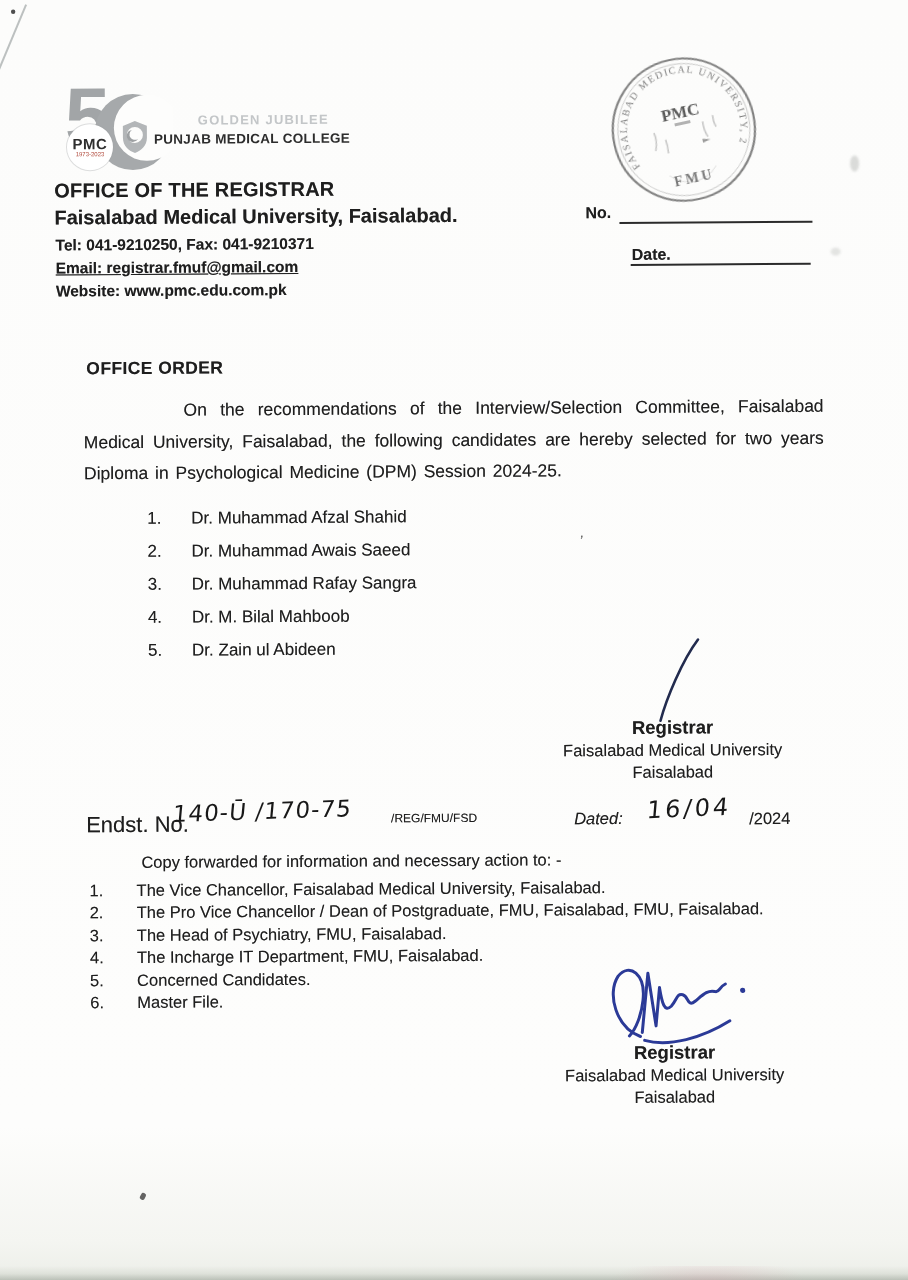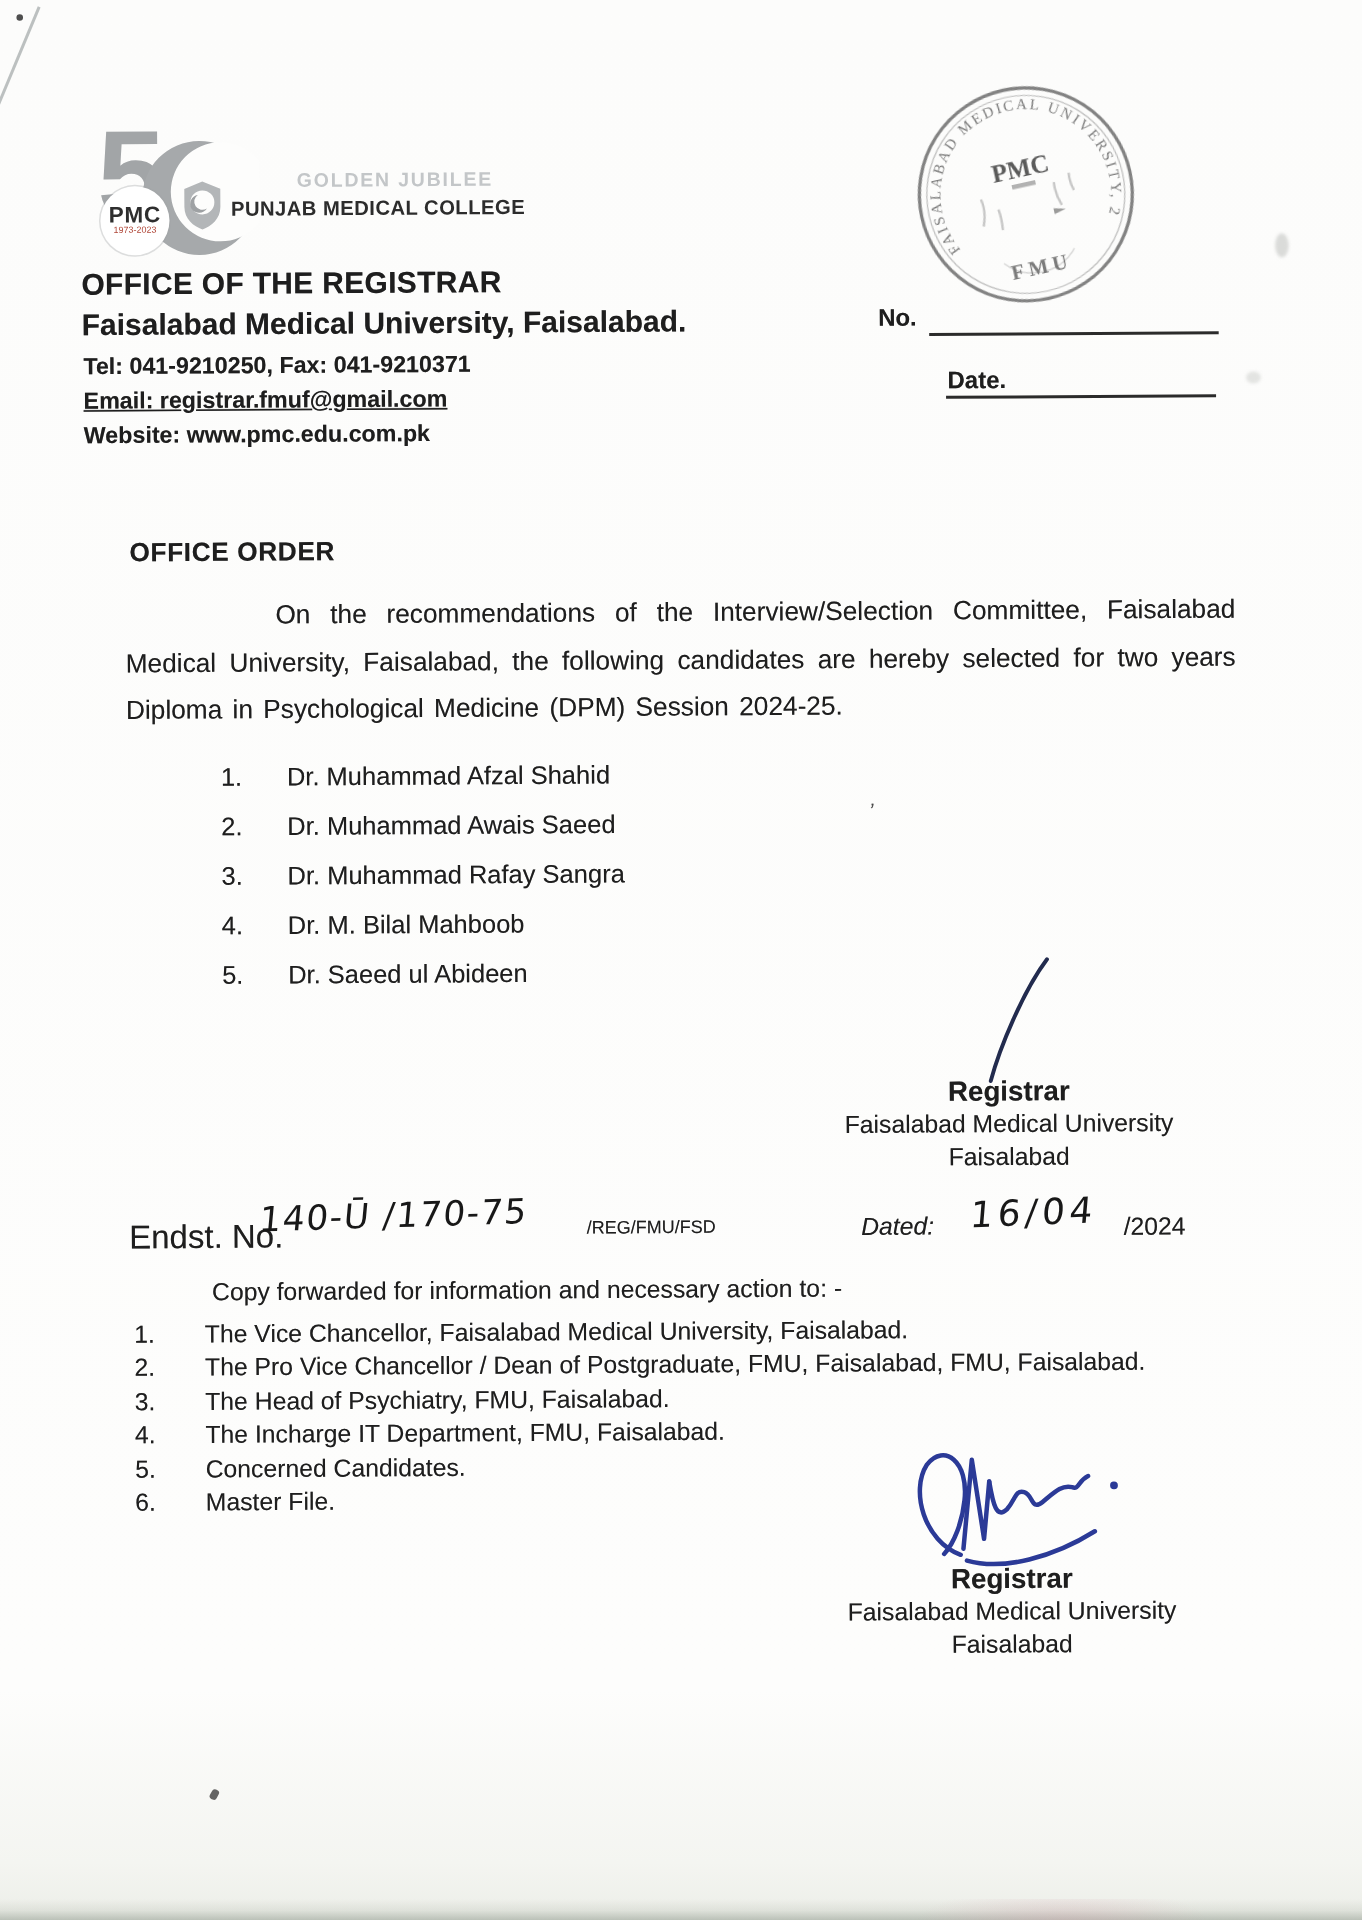--- a/index.html
+++ b/index.html
@@ -140,21 +140,21 @@
       <div class="cand-row">
         <span class="cand-no ink">3.</span>
         <span class="ink">Dr. Muhammad Rafay Sangra</span>
       </div>
       <div class="cand-row">
         <span class="cand-no ink">4.</span>
         <span class="ink">Dr. M. Bilal Mahboob</span>
       </div>
       <div class="cand-row">
         <span class="cand-no ink">5.</span>
-        <span class="ink">Dr. Saeed ul Abideen</span>
+        <span class="ink">Dr. Zain ul Abideen</span>
       </div>
     </div>
 
     <div class="abs apostrophe">’</div>
 
     <svg class="abs" style="left:648px;top:636px" width="62" height="92">
       <path d="M 12,86 C 18,64 34,26 50,5" stroke="#222b4e" stroke-width="2.6" fill="none" stroke-linecap="round"></path>
     </svg>
 
     <div class="abs sigblock1">

